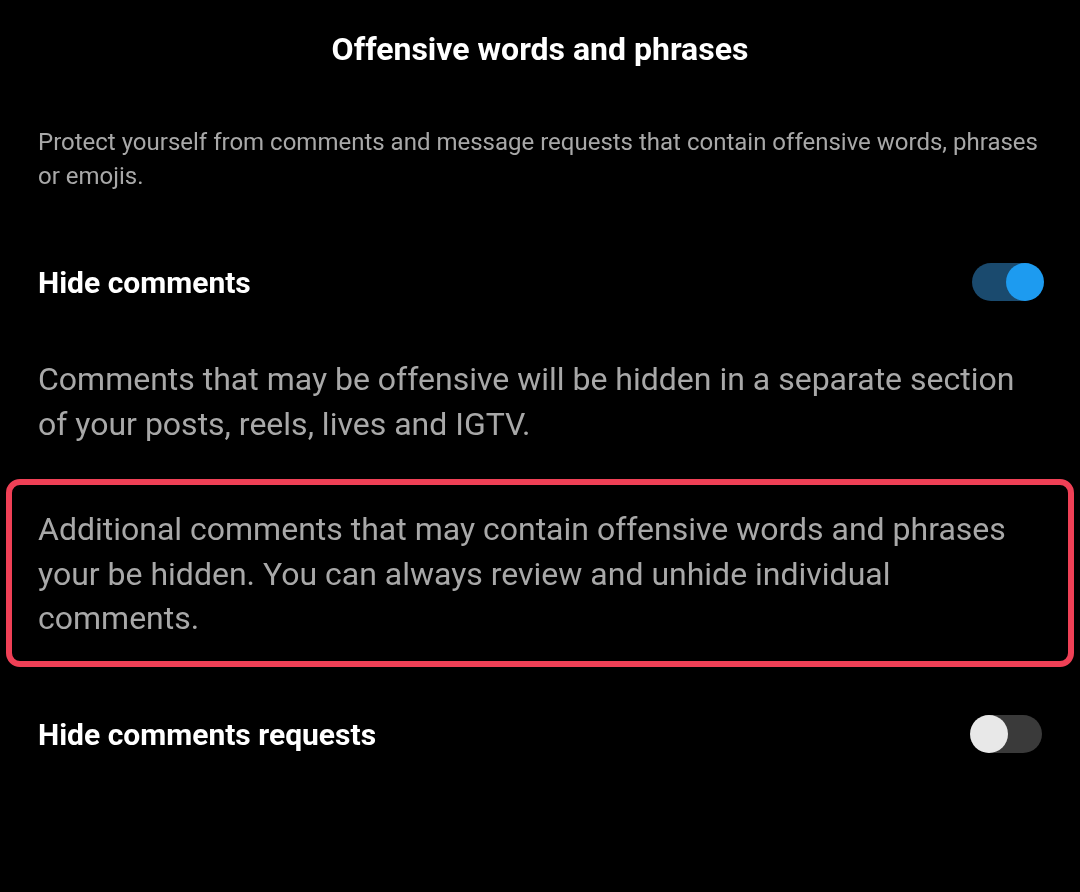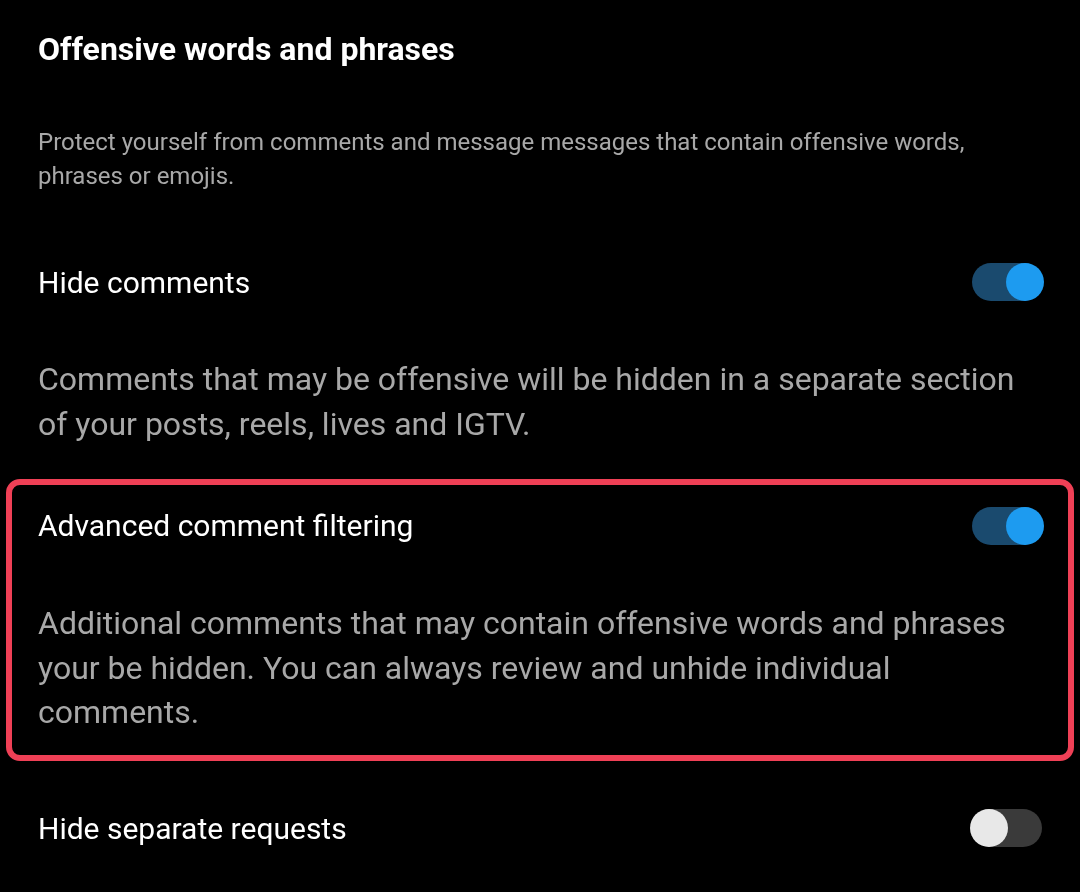--- a/index.html
+++ b/index.html
@@ -13,39 +13,40 @@
       font-family: -apple-system, BlinkMacSystemFont, 'Segoe UI', Roboto, Helvetica, Arial, sans-serif;
       width: 1080px;
       height: 892px;
       padding: 30px 38px;
     }
     .section-title {
       font-size: 32px;
       font-weight: 700;
       color: #fff;
       margin-bottom: 58px;
+      text-align: center;
     }
     .section-subtitle {
       font-size: 24px;
       color: #a8a8a8;
       line-height: 1.4;
       margin-bottom: 70px;
     }
     .setting-block {
       margin-bottom: 20px;
     }
     .setting-row {
       display: flex;
       justify-content: space-between;
       align-items: center;
       margin-bottom: 56px;
     }
     .setting-label {
       font-size: 30px;
-      font-weight: 400;
+      font-weight: 700;
       color: #fff;
     }
     .setting-description {
       font-size: 32px;
       color: #a8a8a8;
       line-height: 1.4;
     }
     .toggle {
       position: relative;
       width: 70px;
@@ -93,42 +94,36 @@
       margin-bottom: 32px;
     }
     .block-3 .setting-row {
       margin-bottom: 56px;
     }
   </style>
 </head>
 <body>
 
 <h1 class="section-title">Offensive words and phrases</h1>
-<p class="section-subtitle">Protect yourself from comments and message messages that contain offensive words, phrases or emojis.</p>
+<p class="section-subtitle">Protect yourself from comments and message requests that contain offensive words, phrases or emojis.</p>
 
 <div class="setting-block block-1">
   <div class="setting-row">
     <span class="setting-label">Hide comments</span>
     <div class="toggle on">
       <div class="toggle-knob"></div>
     </div>
   </div>
   <p class="setting-description">Comments that may be offensive will be hidden in a separate section of your posts, reels, lives and IGTV.</p>
 </div>
 
 <div class="highlighted">
-  <div class="setting-row">
-    <span class="setting-label">Advanced comment filtering</span>
-    <div class="toggle on">
-      <div class="toggle-knob"></div>
-    </div>
-  </div>
   <p class="setting-description">Additional comments that may contain offensive words and phrases your be hidden. You can always review and unhide individual comments.</p>
 </div>
 
 <div class="setting-block block-3">
   <div class="setting-row">
-    <span class="setting-label">Hide separate requests</span>
+    <span class="setting-label">Hide comments requests</span>
     <div class="toggle off">
       <div class="toggle-knob"></div>
     </div>
   </div>
 </div>
 
 </body></html>

